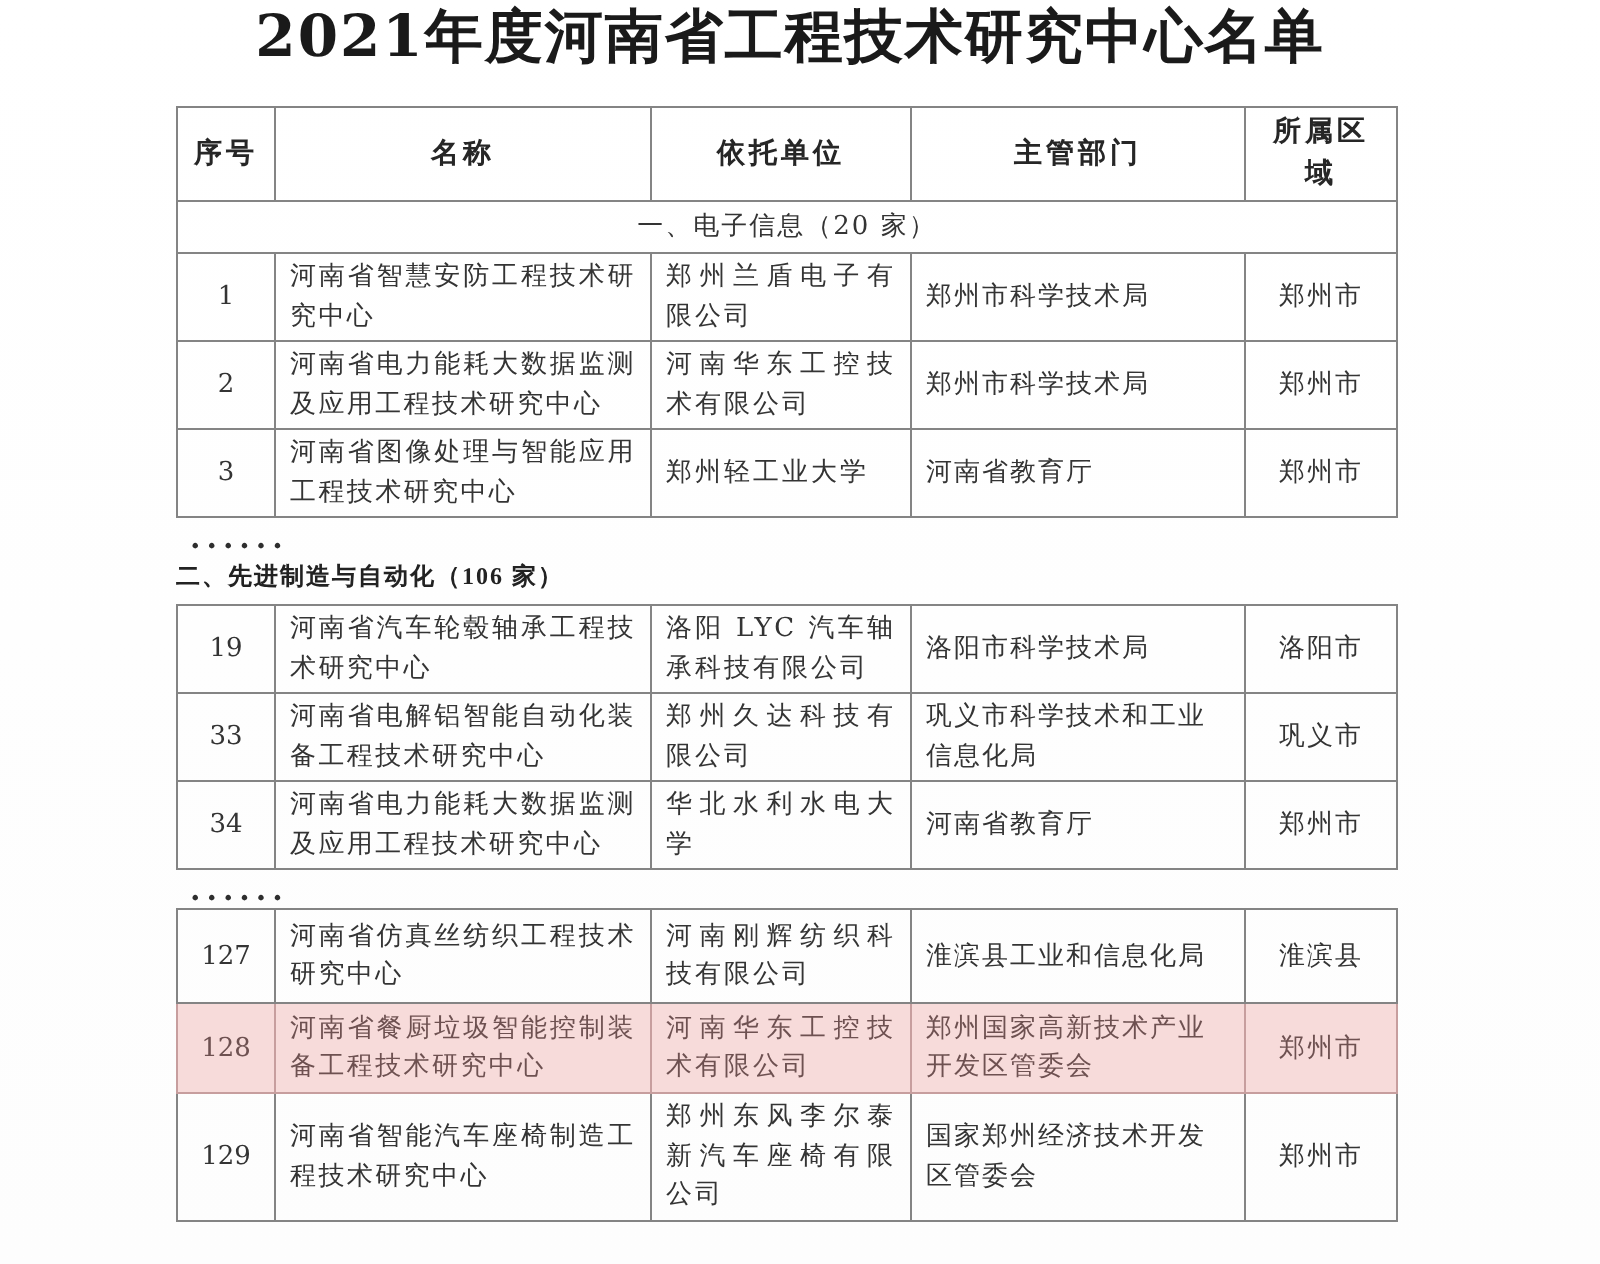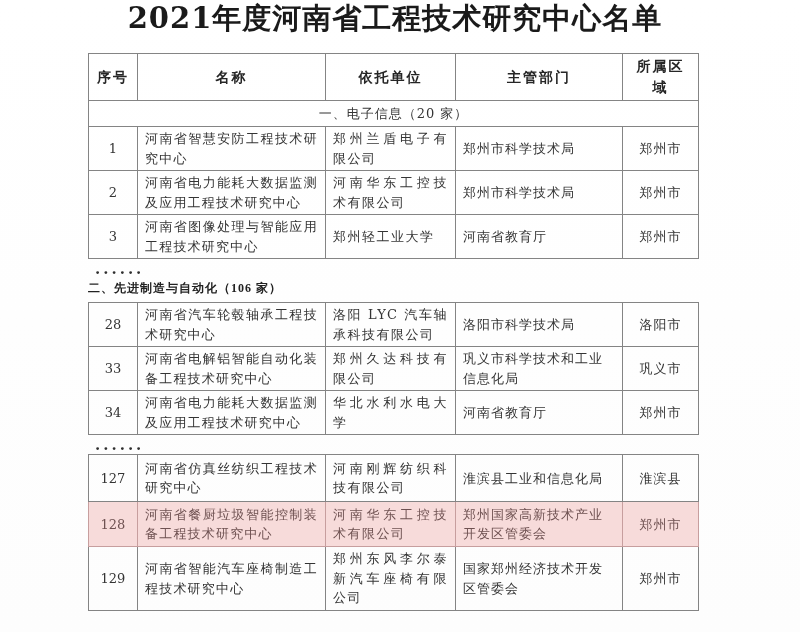--- a/index.html
+++ b/index.html
@@ -156,21 +156,21 @@
     <table class="tbl">
       <colgroup>
         <col style="width:49px">
           <col style="width:188px">
           <col style="width:130px">
           <col style="width:167px">
           <col style="width:76px">
       </colgroup>
       <tbody>
       <tr class="row-h-r32">
-        <td class="c-no">28</td>
+        <td class="c-no">19</td>
         <td class="c-name">河南省汽车轮毂轴承工程技术研究中心</td>
         <td class="c-unit">洛阳 LYC 汽车轴承科技有限公司</td>
         <td class="c-dept">洛阳市科学技术局</td>
         <td class="c-region">洛阳市</td>
       </tr>
       <tr class="row-h-r33">
         <td class="c-no">33</td>
         <td class="c-name">河南省电解铝智能自动化装备工程技术研究中心</td>
         <td class="c-unit">郑州久达科技有限公司</td>
         <td class="c-dept">巩义市科学技术和工业信息化局</td>

